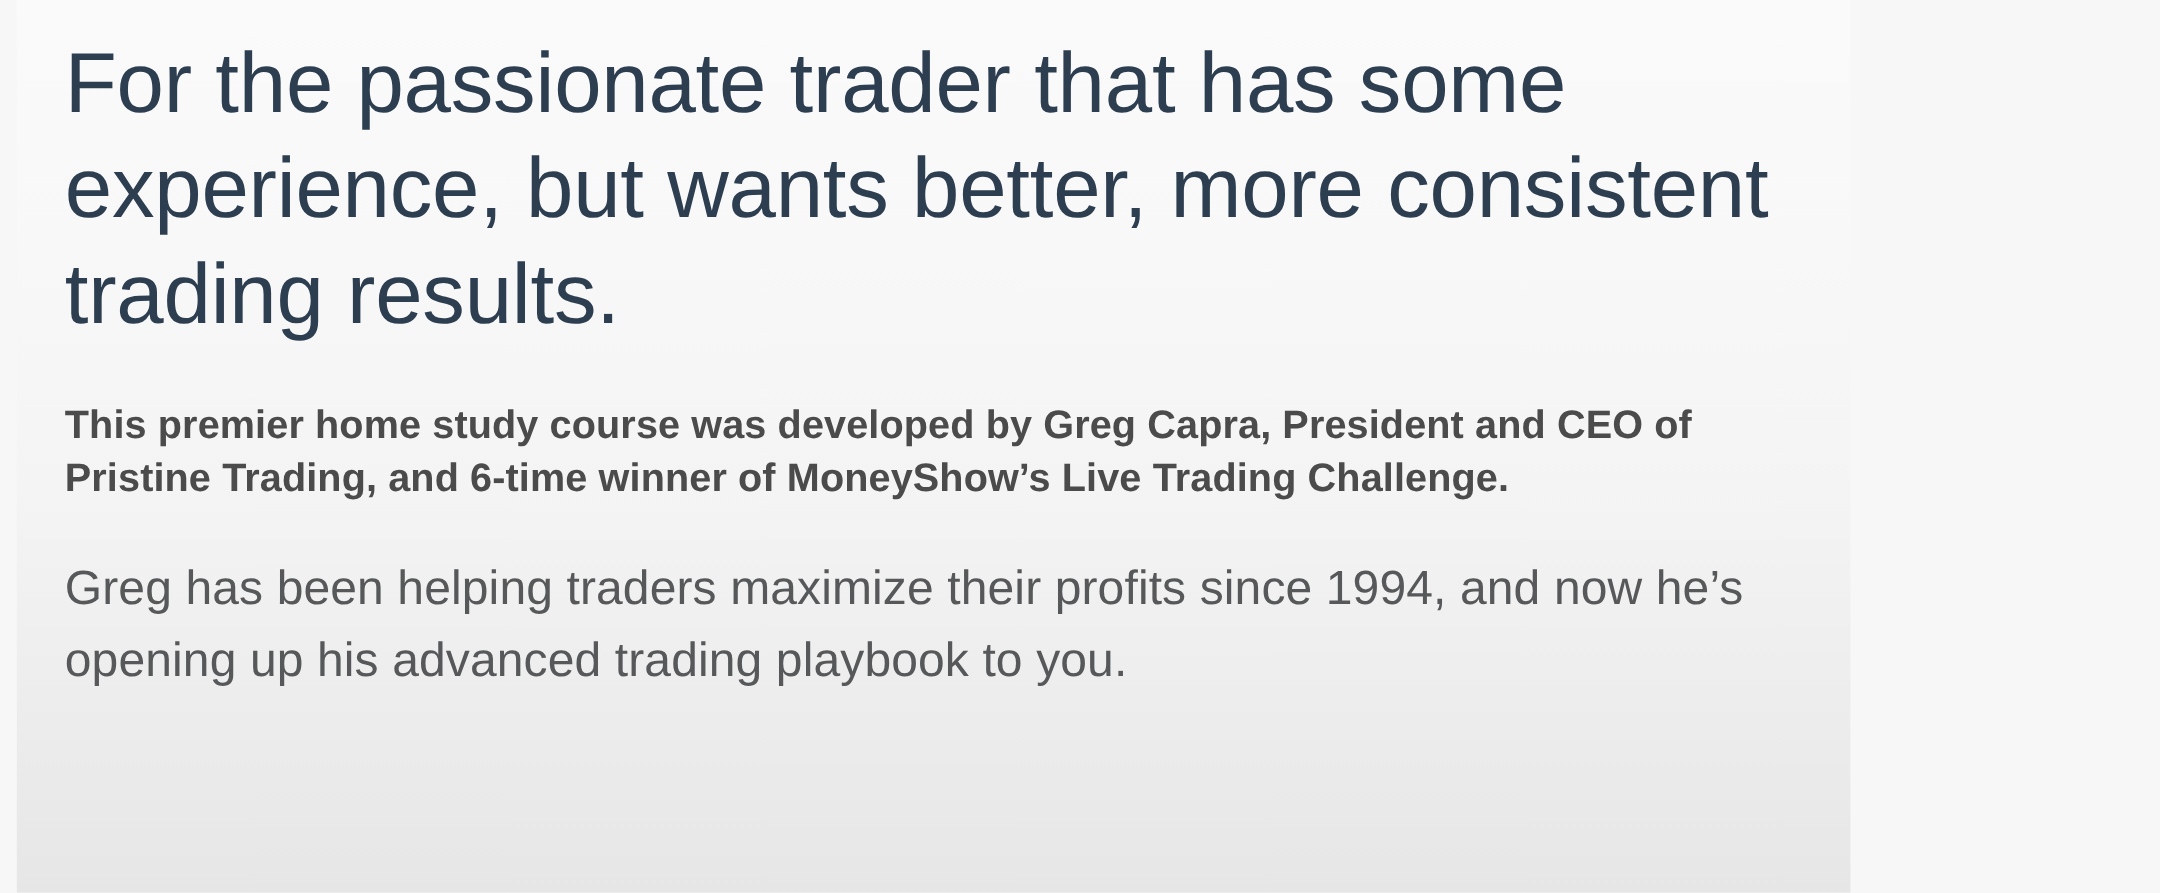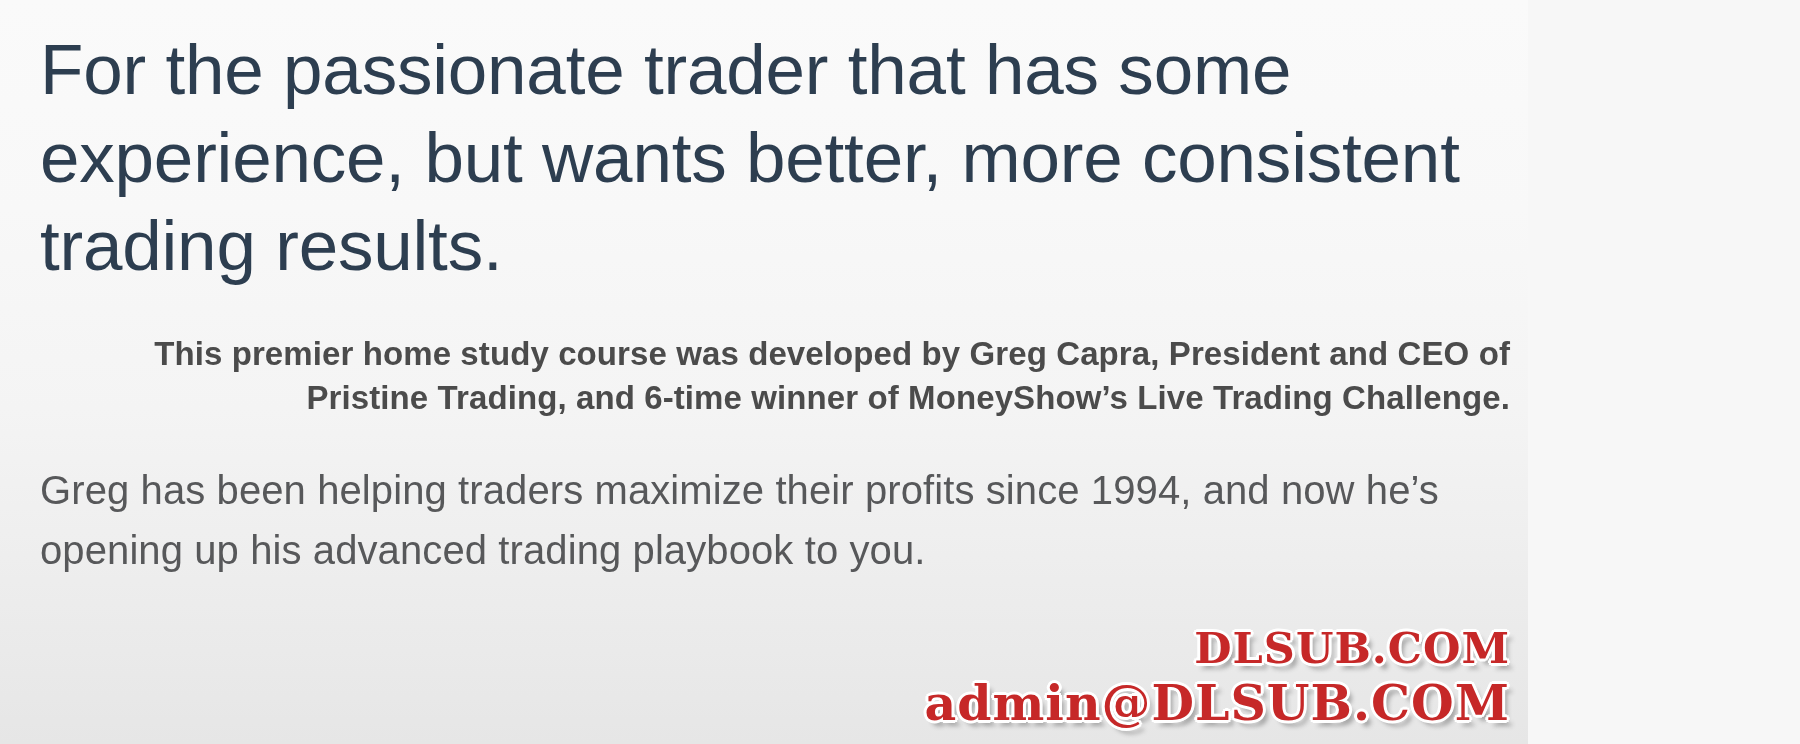--- a/index.html
+++ b/index.html
@@ -20,20 +20,21 @@
     width: 1528px;
     height: 744px;
     box-sizing: border-box;
     background: linear-gradient(180deg,
         #fafafa 0%,
         #f8f8f8 28%,
         #f4f4f4 55%,
         #ededed 78%,
         #e6e6e6 100%);
     overflow: hidden;
+    margin-left: 14px;
   }
 
   #content {
     position: absolute;
     left: 40px;
     top: 26px;
     width: 1740px;
   }
 
   
@@ -54,21 +55,20 @@
   .lead {
     margin: 0;
     padding: 0;
     font-family: "Liberation Sans", sans-serif;
     font-weight: 700;
     font-size: 33px;
     line-height: 44px;
     letter-spacing: 0.1px;
     color: #4b4b4b;
     max-width: 1470px;
-    text-align: right;
   }
 
   .lead-spacer { height: 42px; }
 
   
   .body-copy {
     margin: 0;
     padding: 0;
     font-family: "Liberation Sans", sans-serif;
     font-weight: 300;
@@ -127,18 +127,14 @@
     <div class="lead-spacer"></div>
 
     <p class="lead">This premier home study course was developed by Greg Capra, President and CEO of Pristine Trading, and 6-time winner of MoneyShow’s Live Trading Challenge.</p>
 
     <div class="body-spacer"></div>
 
     <p class="body-copy">Greg has been helping traders maximize their profits since 1994, and now he’s opening up his advanced trading playbook to you.</p>
 
   </div>
 
-  <div id="watermark">
-    <span class="wm-line wm-1">DLSUB.COM</span>
-    <span class="wm-line wm-2">admin@DLSUB.COM</span>
-  </div>
 
 </div>
 
 </body></html>

